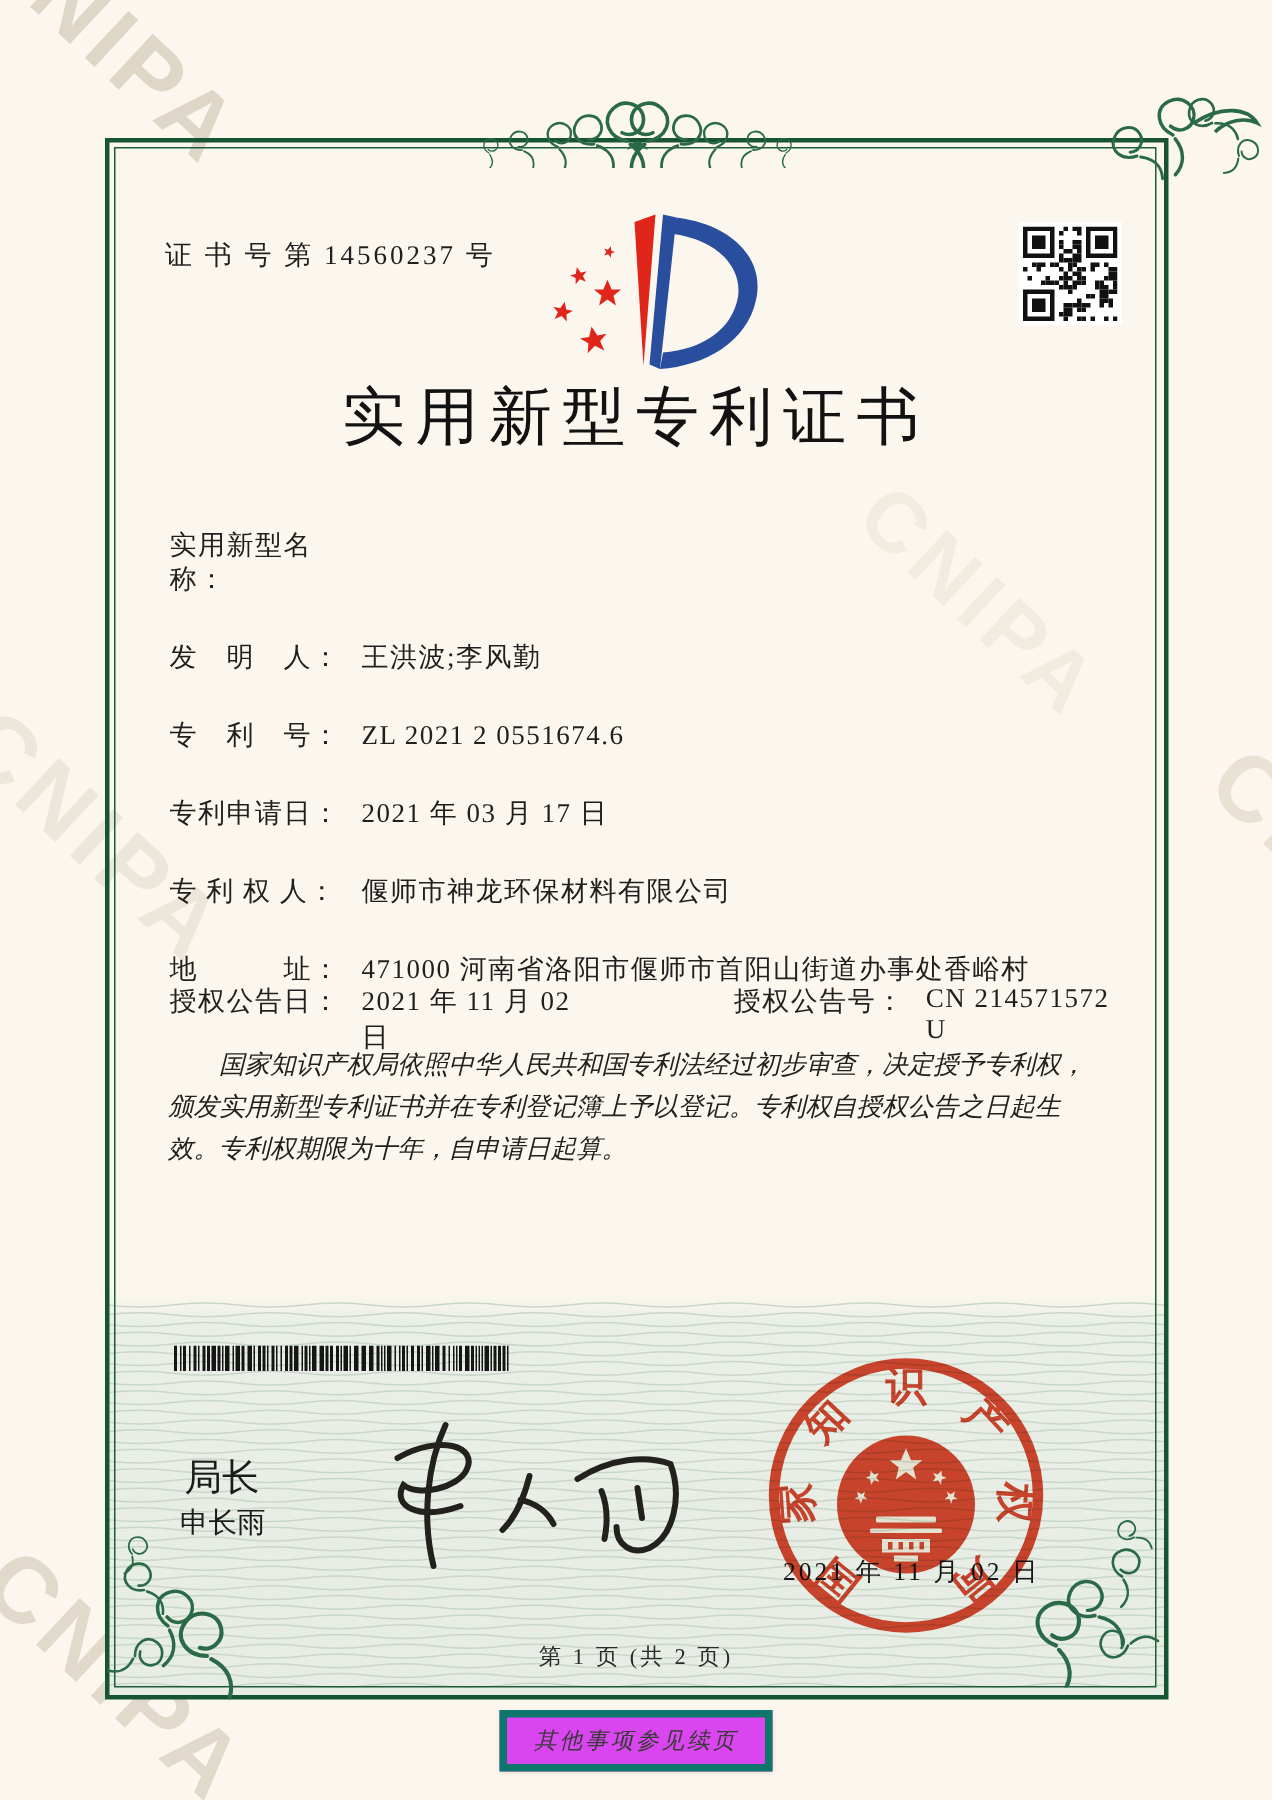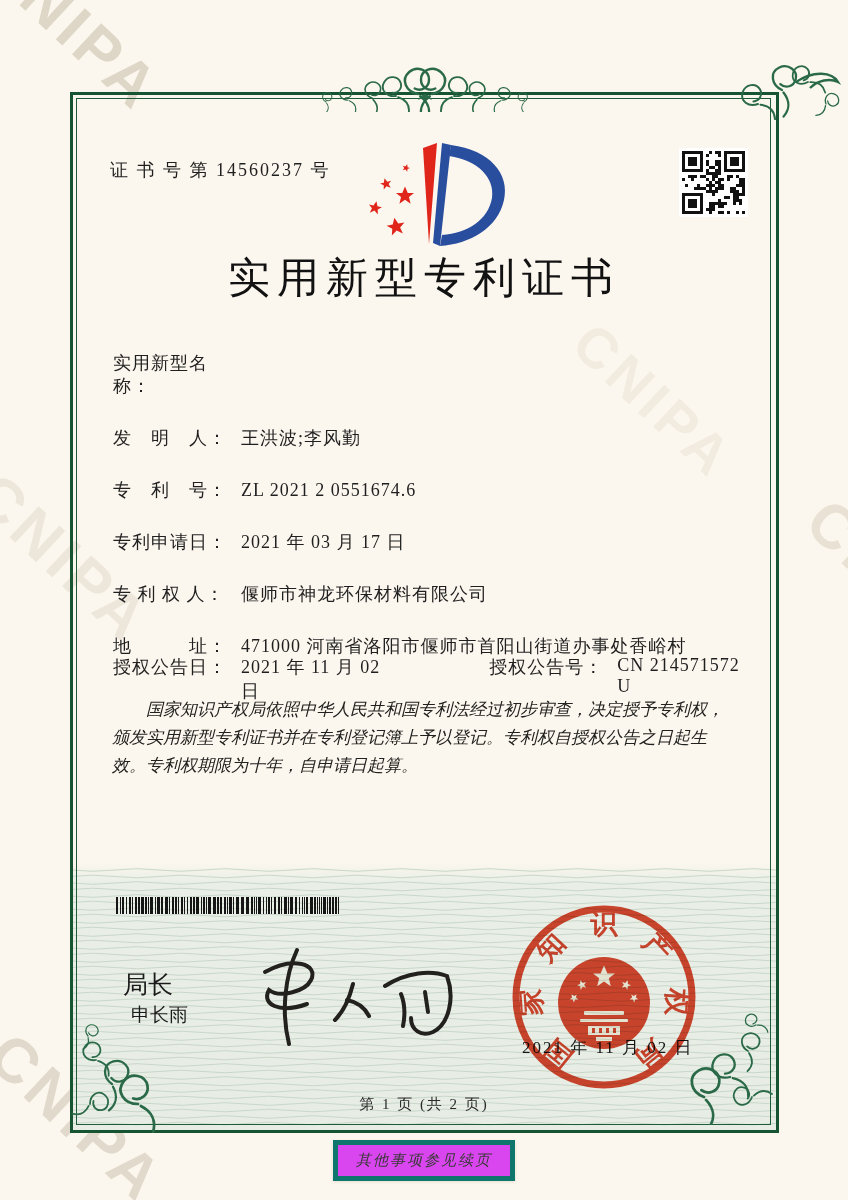--- a/index.html
+++ b/index.html
@@ -38,21 +38,21 @@
   #grant-row{position:absolute;left:113px;top:655px;width:640px;font-size:18px;display:flex;}
   #grant-row .pair2{margin-left:88px;display:flex;}
   
   #paras{position:absolute;left:112px;top:696px;width:628px;font-size:17px;
          line-height:1.64;font-style:italic;color:#21211f;}
   #paras p{margin:0;text-indent:2em;}
   
   #barcode{position:absolute;left:116px;top:897px;}
   #director-title{position:absolute;left:123px;top:968px;font-family:"Liberation Sans",sans-serif;
                   font-size:25px;color:#1b1b1b;}
-  #director-name{position:absolute;left:131px;top:1002px;font-family:"Liberation Sans",sans-serif;
+  #director-name{position:absolute;left:120px;top:1002px;font-family:"Liberation Sans",sans-serif;
                  font-size:19px;color:#1b1b1b;}
   #signature{position:absolute;left:235px;top:942px;}
   #seal-date{position:absolute;left:522px;top:1036px;font-size:17px;letter-spacing:2px;color:#161616;z-index:4;}
   #seal{position:absolute;left:504px;top:897px;z-index:5;mix-blend-mode:multiply;opacity:.93;}
   #page-note{position:absolute;left:0;top:1095px;width:848px;text-align:center;
              font-size:15px;letter-spacing:2px;color:#2a2a2a;}
   #cont-note{position:absolute;left:50%;transform:translateX(-50%);top:1140px;
              padding:6px 18px;border:5px solid #0f766e;background:#d946ef;
              box-shadow:0 1px 3px rgba(60,50,20,.12);font-size:15px;font-style:italic;
              letter-spacing:2px;color:#3a3a38;}

